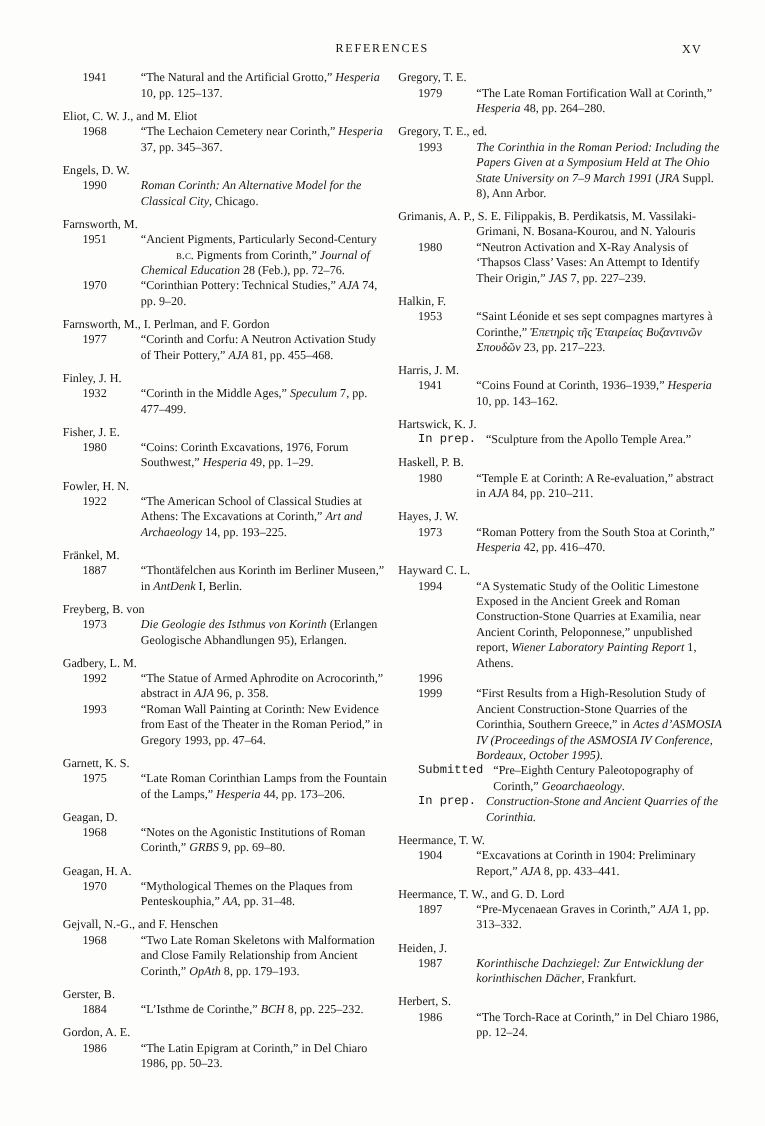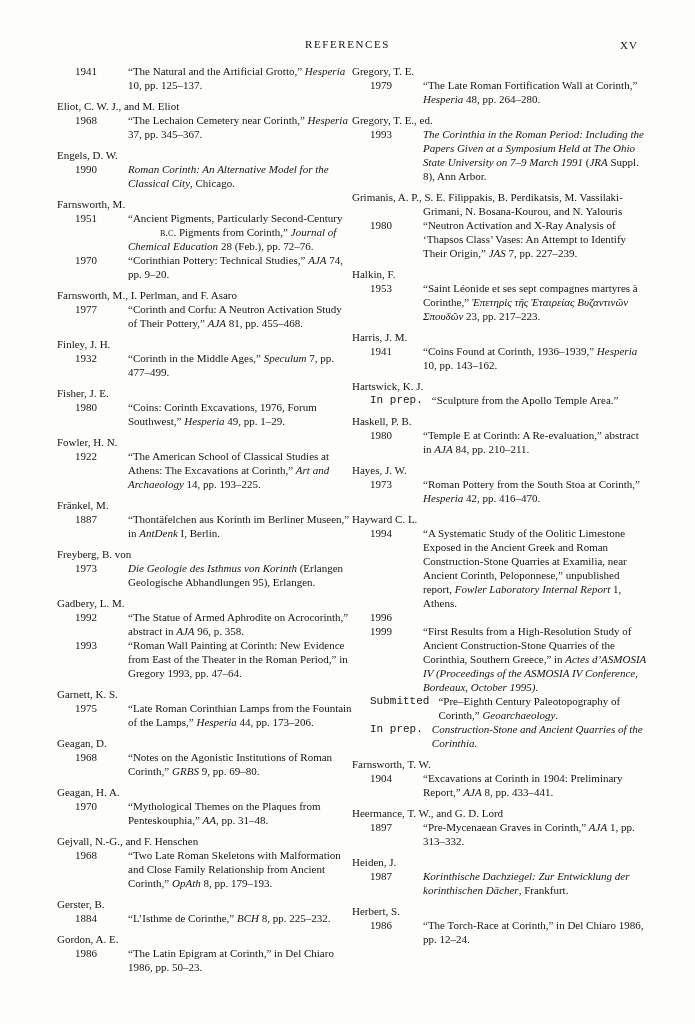--- a/index.html
+++ b/index.html
@@ -33,20 +33,21 @@
     right: 0; top: 0;
     font-size: 15px;
     letter-spacing: 1px;
     font-variant: small-caps;
   }
   .columns {
     position: absolute;
     top: 64px;
     left: 57px;
     display: flex;
+    gap: 10px;
   }
   .col { width: 295px; }
   .entry { margin-bottom: 7px; }
   .author {
     padding-left: 71px;
     text-indent: -71px;
   }
   .item {
     display: flex;
     padding-left: 18px;
@@ -92,21 +93,21 @@
           <div class="item">
             <span class="year">1951</span>
             <span class="text">“Ancient Pigments, Particularly Second-Century <span class="sc">b.c.</span> Pigments from Corinth,” <em>Journal of Chemical Education</em> 28 (Feb.), pp. 72–76.</span>
           </div>
           <div class="item">
             <span class="year">1970</span>
             <span class="text">“Corinthian Pottery: Technical Studies,” <em>AJA</em> 74, pp. 9–20.</span>
           </div>
         </div>
         <div class="entry">
-          <div class="author">Farnsworth, M., I. Perlman, and F. Asaro</div>
+          <div class="author">Farnsworth, M., I. Perlman, and F. Gordon</div>
           <div class="item">
             <span class="year">1977</span>
             <span class="text">“Corinth and Corfu: A Neutron Activation Study of Their Pottery,” <em>AJA</em> 81, pp. 455–468.</span>
           </div>
         </div>
         <div class="entry">
           <div class="author">Finley, J. H.</div>
           <div class="item">
             <span class="year">1932</span>
             <span class="text">“Corinth in the Middle Ages,” <em>Speculum</em> 7, pp. 477–499.</span>
@@ -248,40 +249,40 @@
           <div class="author">Hayes, J. W.</div>
           <div class="item">
             <span class="year">1973</span>
             <span class="text">“Roman Pottery from the South Stoa at Corinth,” <em>Hesperia</em> 42, pp. 416–470.</span>
           </div>
         </div>
         <div class="entry">
           <div class="author">Hayward C. L.</div>
           <div class="item">
             <span class="year">1994</span>
-            <span class="text">“A Systematic Study of the Oolitic Limestone Exposed in the Ancient Greek and Roman Construction-Stone Quarries at Examilia, near Ancient Corinth, Peloponnese,” unpublished report, <em>Fowler Laboratory Internal Report</em> 1, Athens.</span>
+            <span class="text">“A Systematic Study of the Oolitic Limestone Exposed in the Ancient Greek and Roman Construction-Stone Quarries at Examilia, near Ancient Corinth, Peloponnese,” unpublished report, <em>Wiener Laboratory Painting Report</em> 1, Athens.</span>
           </div>
           <div class="item">
             <span class="year">1996</span>
           </div>
           <div class="item">
             <span class="year">1999</span>
             <span class="text">“First Results from a High-Resolution Study of Ancient Construction-Stone Quarries of the Corinthia, Southern Greece,” in <em>Actes d’ASMOSIA IV (Proceedings of the ASMOSIA IV Conference, Bordeaux, October 1995)</em>.</span>
           </div>
           <div class="item">
             <span class="year wide">Submitted</span>
             <span class="text">“Pre–Eighth Century Paleotopography of Corinth,” <em>Geoarchaeology</em>.</span>
           </div>
           <div class="item">
             <span class="year wide">In prep.</span>
             <span class="text"><em>Construction-Stone and Ancient Quarries of the Corinthia.</em></span>
           </div>
         </div>
         <div class="entry">
-          <div class="author">Farnsworth, T. W.</div>
+          <div class="author">Heermance, T. W.</div>
           <div class="item">
             <span class="year">1904</span>
             <span class="text">“Excavations at Corinth in 1904: Preliminary Report,” <em>AJA</em> 8, pp. 433–441.</span>
           </div>
         </div>
         <div class="entry">
           <div class="author">Heermance, T. W., and G. D. Lord</div>
           <div class="item">
             <span class="year">1897</span>
             <span class="text">“Pre-Mycenaean Graves in Corinth,” <em>AJA</em> 1, pp. 313–332.</span>

